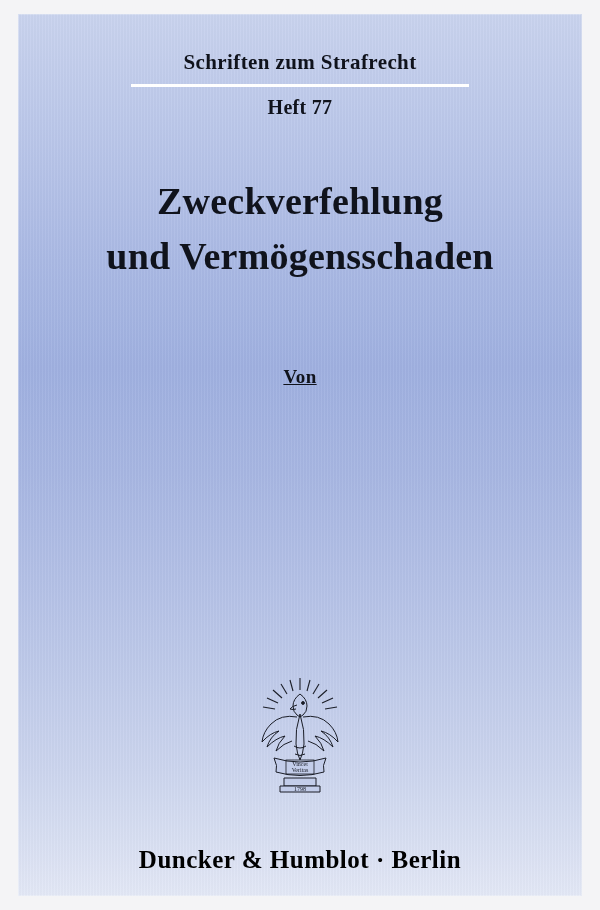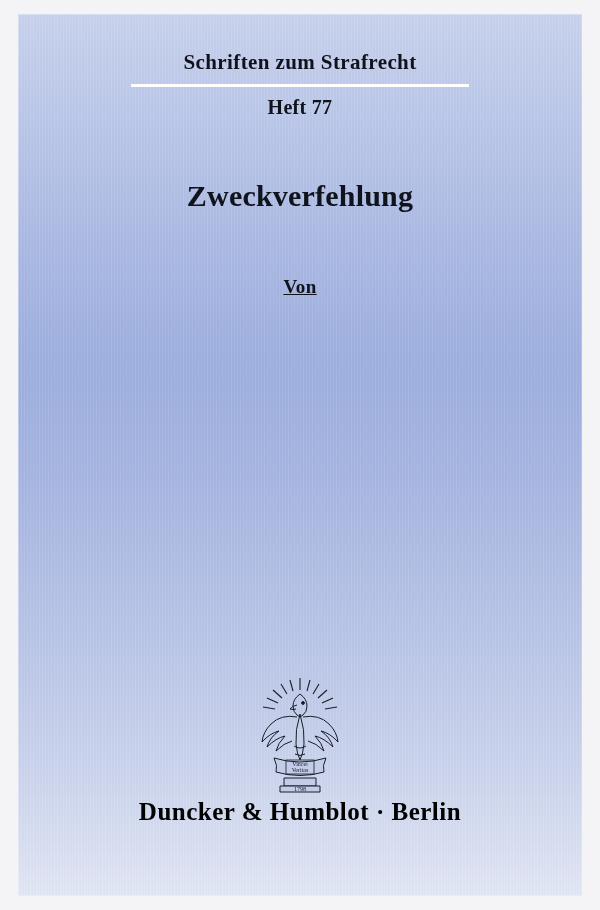--- a/index.html
+++ b/index.html
@@ -90,27 +90,27 @@
     font-size: 20px;
     letter-spacing: 0.3px;
     text-align: left;
   }
 
   .book-title {
     margin-top: 55px;
     width: 470px;
     text-align: center;
     font-weight: bold;
-    font-size: 30px;
+    font-size: 38px;
     line-height: 1.45;
     letter-spacing: 0.2px;
   }
 
   .byline {
-    margin-top: 52px;
+    margin-top: 76px;
     text-align: center;
     font-weight: bold;
     font-size: 19px;
     line-height: 1.8;
     letter-spacing: 0.4px;
     text-decoration: underline;
   }
 
   .byline .author {
     display: block;
@@ -122,21 +122,21 @@
     transform: translateX(-50%);
     top: 672px;
     width: 120px;
     height: 130px;
   }
 
   .publisher {
     position: absolute;
     left: 0;
     right: 0;
-    top: 798px;
+    top: 846px;
     text-align: center;
     font-weight: bold;
     font-size: 25px;
     letter-spacing: 0.5px;
   }
 </style>
 </head>
 <body>
 
 <div class="cover">
@@ -145,20 +145,21 @@
   <div class="content">
 
     <div class="series-title">Schriften zum Strafrecht</div>
 
     <div class="rule"></div>
 
     <div class="issue">Heft 77</div>
 
     <div class="book-title">
       <div>Zweckverfehlung</div>
+      <div>und Vermögensschaden</div>
     </div>
 
     <div class="byline">
       <span>Von</span>
     </div>
 
   </div>
 
   <div class="emblem">
     <svg viewBox="0 0 120 130" width="120" height="130" aria-hidden="true">

